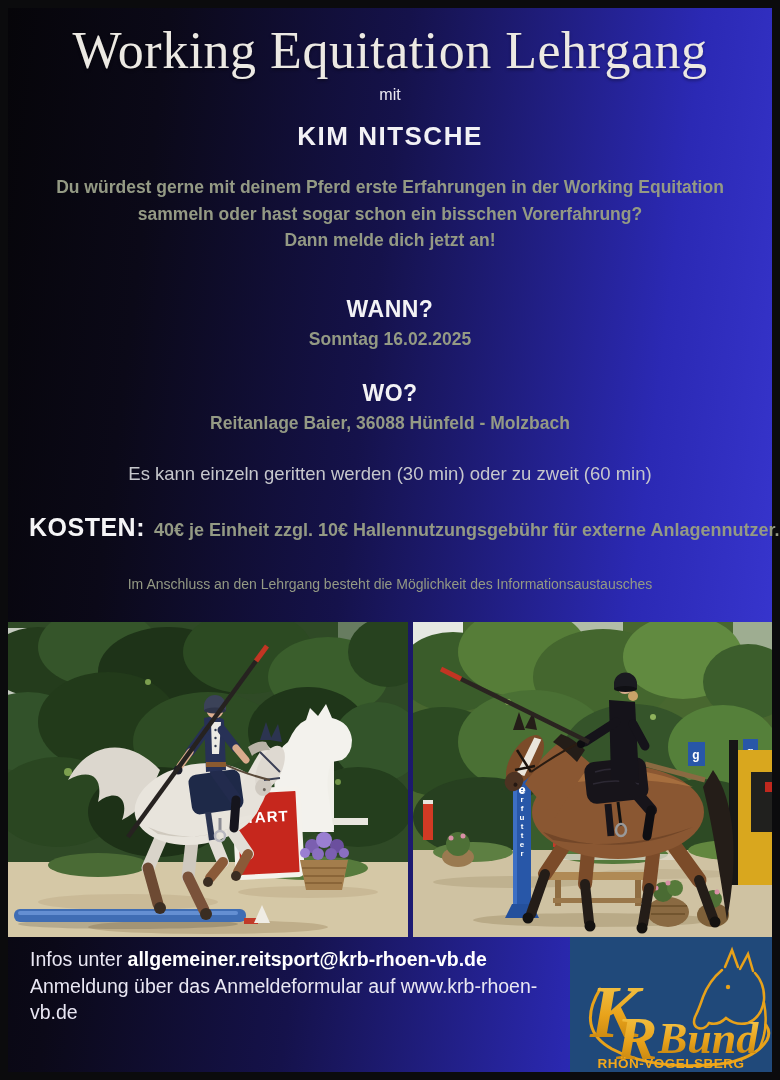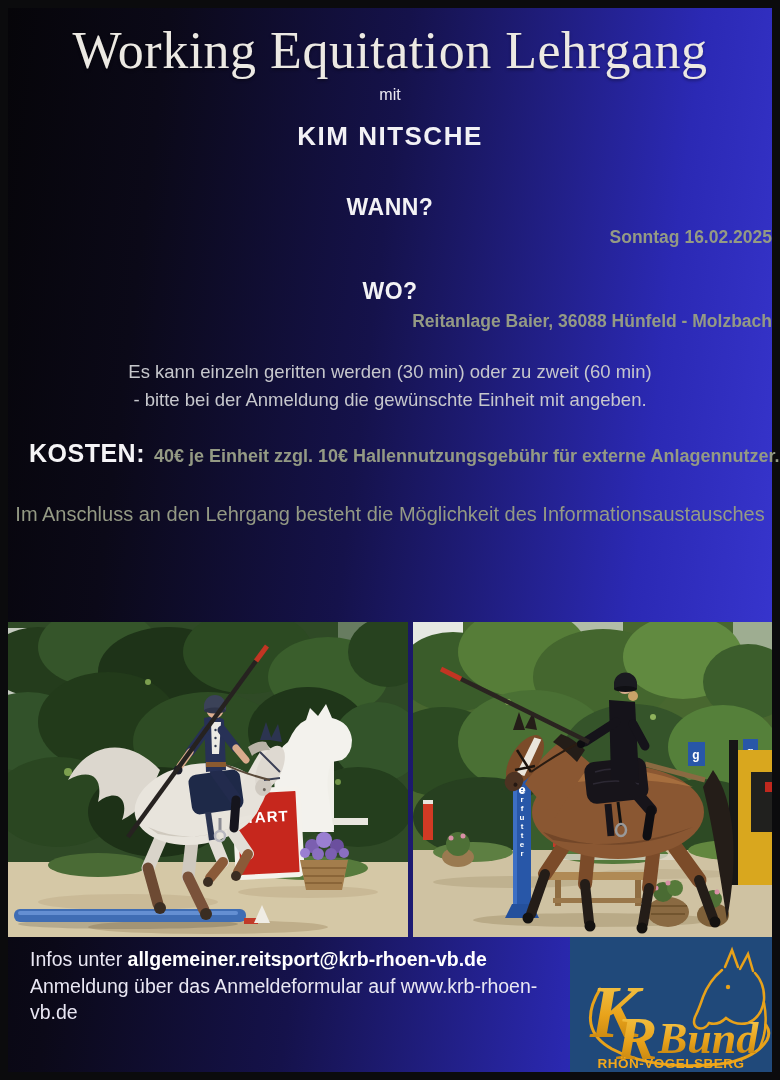--- a/index.html
+++ b/index.html
@@ -19,53 +19,57 @@
     margin-top:14px;
     font-family:"Liberation Serif", serif;
     font-size:52px;line-height:1.12;
     color:#ece9e3;letter-spacing:.5px;
     text-shadow:0 2px 3px rgba(0,0,0,.35);
   }
   .mit{margin-top:6px;font-size:16px;color:#eceaf2;}
   .trainer{margin-top:17px;font-size:26px;font-weight:700;letter-spacing:1.5px;color:#f2f1f5;}
   .intro{margin-top:22px;font-size:17.5px;font-weight:700;color:#949a84;line-height:1.52;}
   .q-head{margin-top:42px;font-size:23px;font-weight:800;color:#f3f2f5;letter-spacing:.5px;}
-  .q-val{margin-top:6px;font-size:17.5px;font-weight:700;color:#949a84;text-align:right;}
+  .q-val{margin-top:6px;font-size:17.5px;font-weight:700;color:#949a84;}
   .wo{margin-top:30px;}
   .einheit{margin-top:26px;font-size:18.5px;font-weight:300;color:#c6c7cc;line-height:1.52;}
   .kosten{margin-top:25px;padding-left:21px;text-align:left;white-space:nowrap;}
   .kosten .label{font-size:25px;font-weight:800;color:#f5f4f6;letter-spacing:.5px;}
   .kosten .value{font-size:18px;font-weight:700;color:#949a84;margin-left:9px;}
-  .anschluss{margin-top:31px;font-size:20px;font-weight:400;color:#949a84;line-height:1.58;}
+  .anschluss{margin-top:31px;font-size:14px;font-weight:400;color:#949a84;line-height:1.58;}
   .photos{margin-top:auto;display:flex;gap:5px;height:315px;}
   .photo{height:315px;display:block;}
   .footer{height:135px;display:flex;align-items:stretch;}
   .footer-text{padding:9px 0 0 22px;font-size:19.5px;line-height:26.5px;color:#e9e7f3;}
   .footer-text .email{font-weight:700;color:#ffffff;}
   .logo-block{margin-left:auto;width:202px;height:135px;background:#20497a;}
 </style>
 </head>
 <body>
 
 <div class="flyer">
 
   <div class="title center">Working Equitation Lehrgang</div>
   <div class="mit center">mit</div>
   <div class="trainer center">KIM NITSCHE</div>
 
+  <div class="intro center">
+    <div>Du würdest gerne mit deinem Pferd erste Erfahrungen in der Working Equitation</div>
+    <div>sammeln oder hast sogar schon ein bisschen Vorerfahrung?</div>
+    <div>Dann melde dich jetzt an!</div>
+  </div>
 
   <div class="q-head center">WANN?</div>
   <div class="q-val center">Sonntag 16.02.2025</div>
 
   <div class="q-head wo center">WO?</div>
   <div class="q-val center">Reitanlage Baier, 36088 Hünfeld - Molzbach</div>
 
   <div class="einheit center">
     <div>Es kann einzeln geritten werden (30 min) oder zu zweit (60 min)</div>
-    <div>- bitte bei der Anmeldung die gewünschte Einheit mit angeben.</div>
   </div>
 
   <div class="kosten">
     <span class="label">KOSTEN:</span><span class="value">40€ je Einheit zzgl. 10€ Hallennutzungsgebühr für externe Anlagennutzer.</span>
   </div>
 
   <div class="anschluss center">
     <div>Im Anschluss an den Lehrgang besteht die Möglichkeit des Informationsaustausches</div>
   </div>
 

